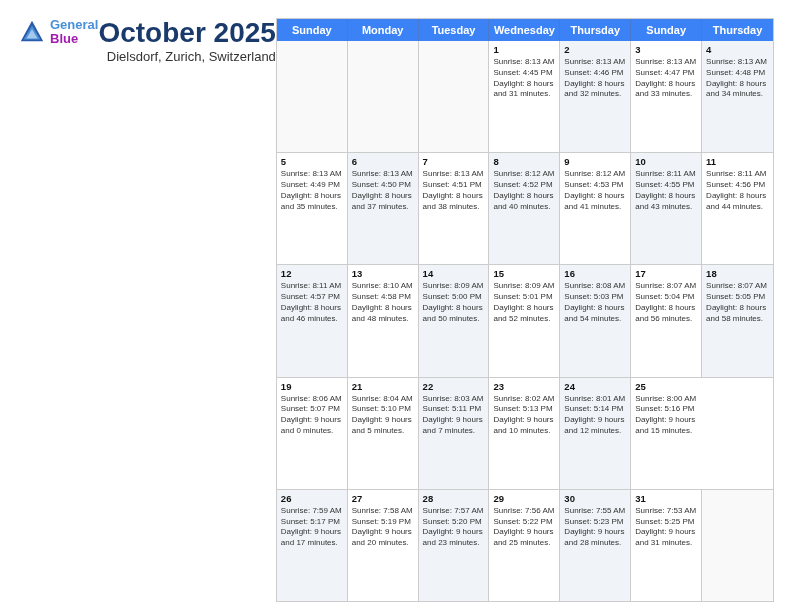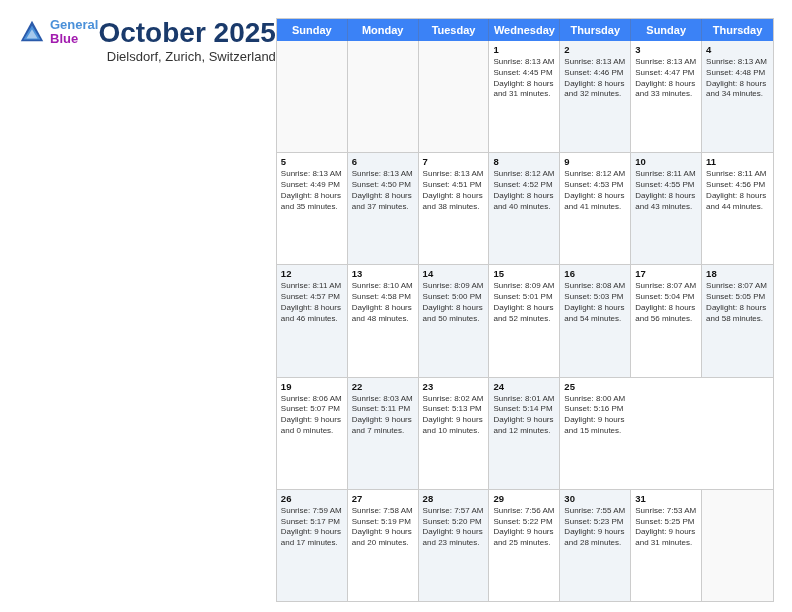--- a/index.html
+++ b/index.html
@@ -220,20 +220,24 @@
           <div class="cal-cell shaded">
             <div class="day-num">18</div>
             <div class="cell-text">Sunrise: 8:07 AM<br>Sunset: 5:05 PM<br>Daylight: 8 hours and 58 minutes.</div>
           </div>
         </div>
         <div class="cal-row">
           <div class="cal-cell">
             <div class="day-num">19</div>
             <div class="cell-text">Sunrise: 8:06 AM<br>Sunset: 5:07 PM<br>Daylight: 9 hours and 0 minutes.</div>
           </div>
+          <div class="cal-cell">
+            <div class="day-num">21</div>
+            <div class="cell-text">Sunrise: 8:04 AM<br>Sunset: 5:10 PM<br>Daylight: 9 hours and 5 minutes.</div>
+          </div>
           <div class="cal-cell shaded">
             <div class="day-num">22</div>
             <div class="cell-text">Sunrise: 8:03 AM<br>Sunset: 5:11 PM<br>Daylight: 9 hours and 7 minutes.</div>
           </div>
           <div class="cal-cell">
             <div class="day-num">23</div>
             <div class="cell-text">Sunrise: 8:02 AM<br>Sunset: 5:13 PM<br>Daylight: 9 hours and 10 minutes.</div>
           </div>
           <div class="cal-cell shaded">
             <div class="day-num">24</div>

